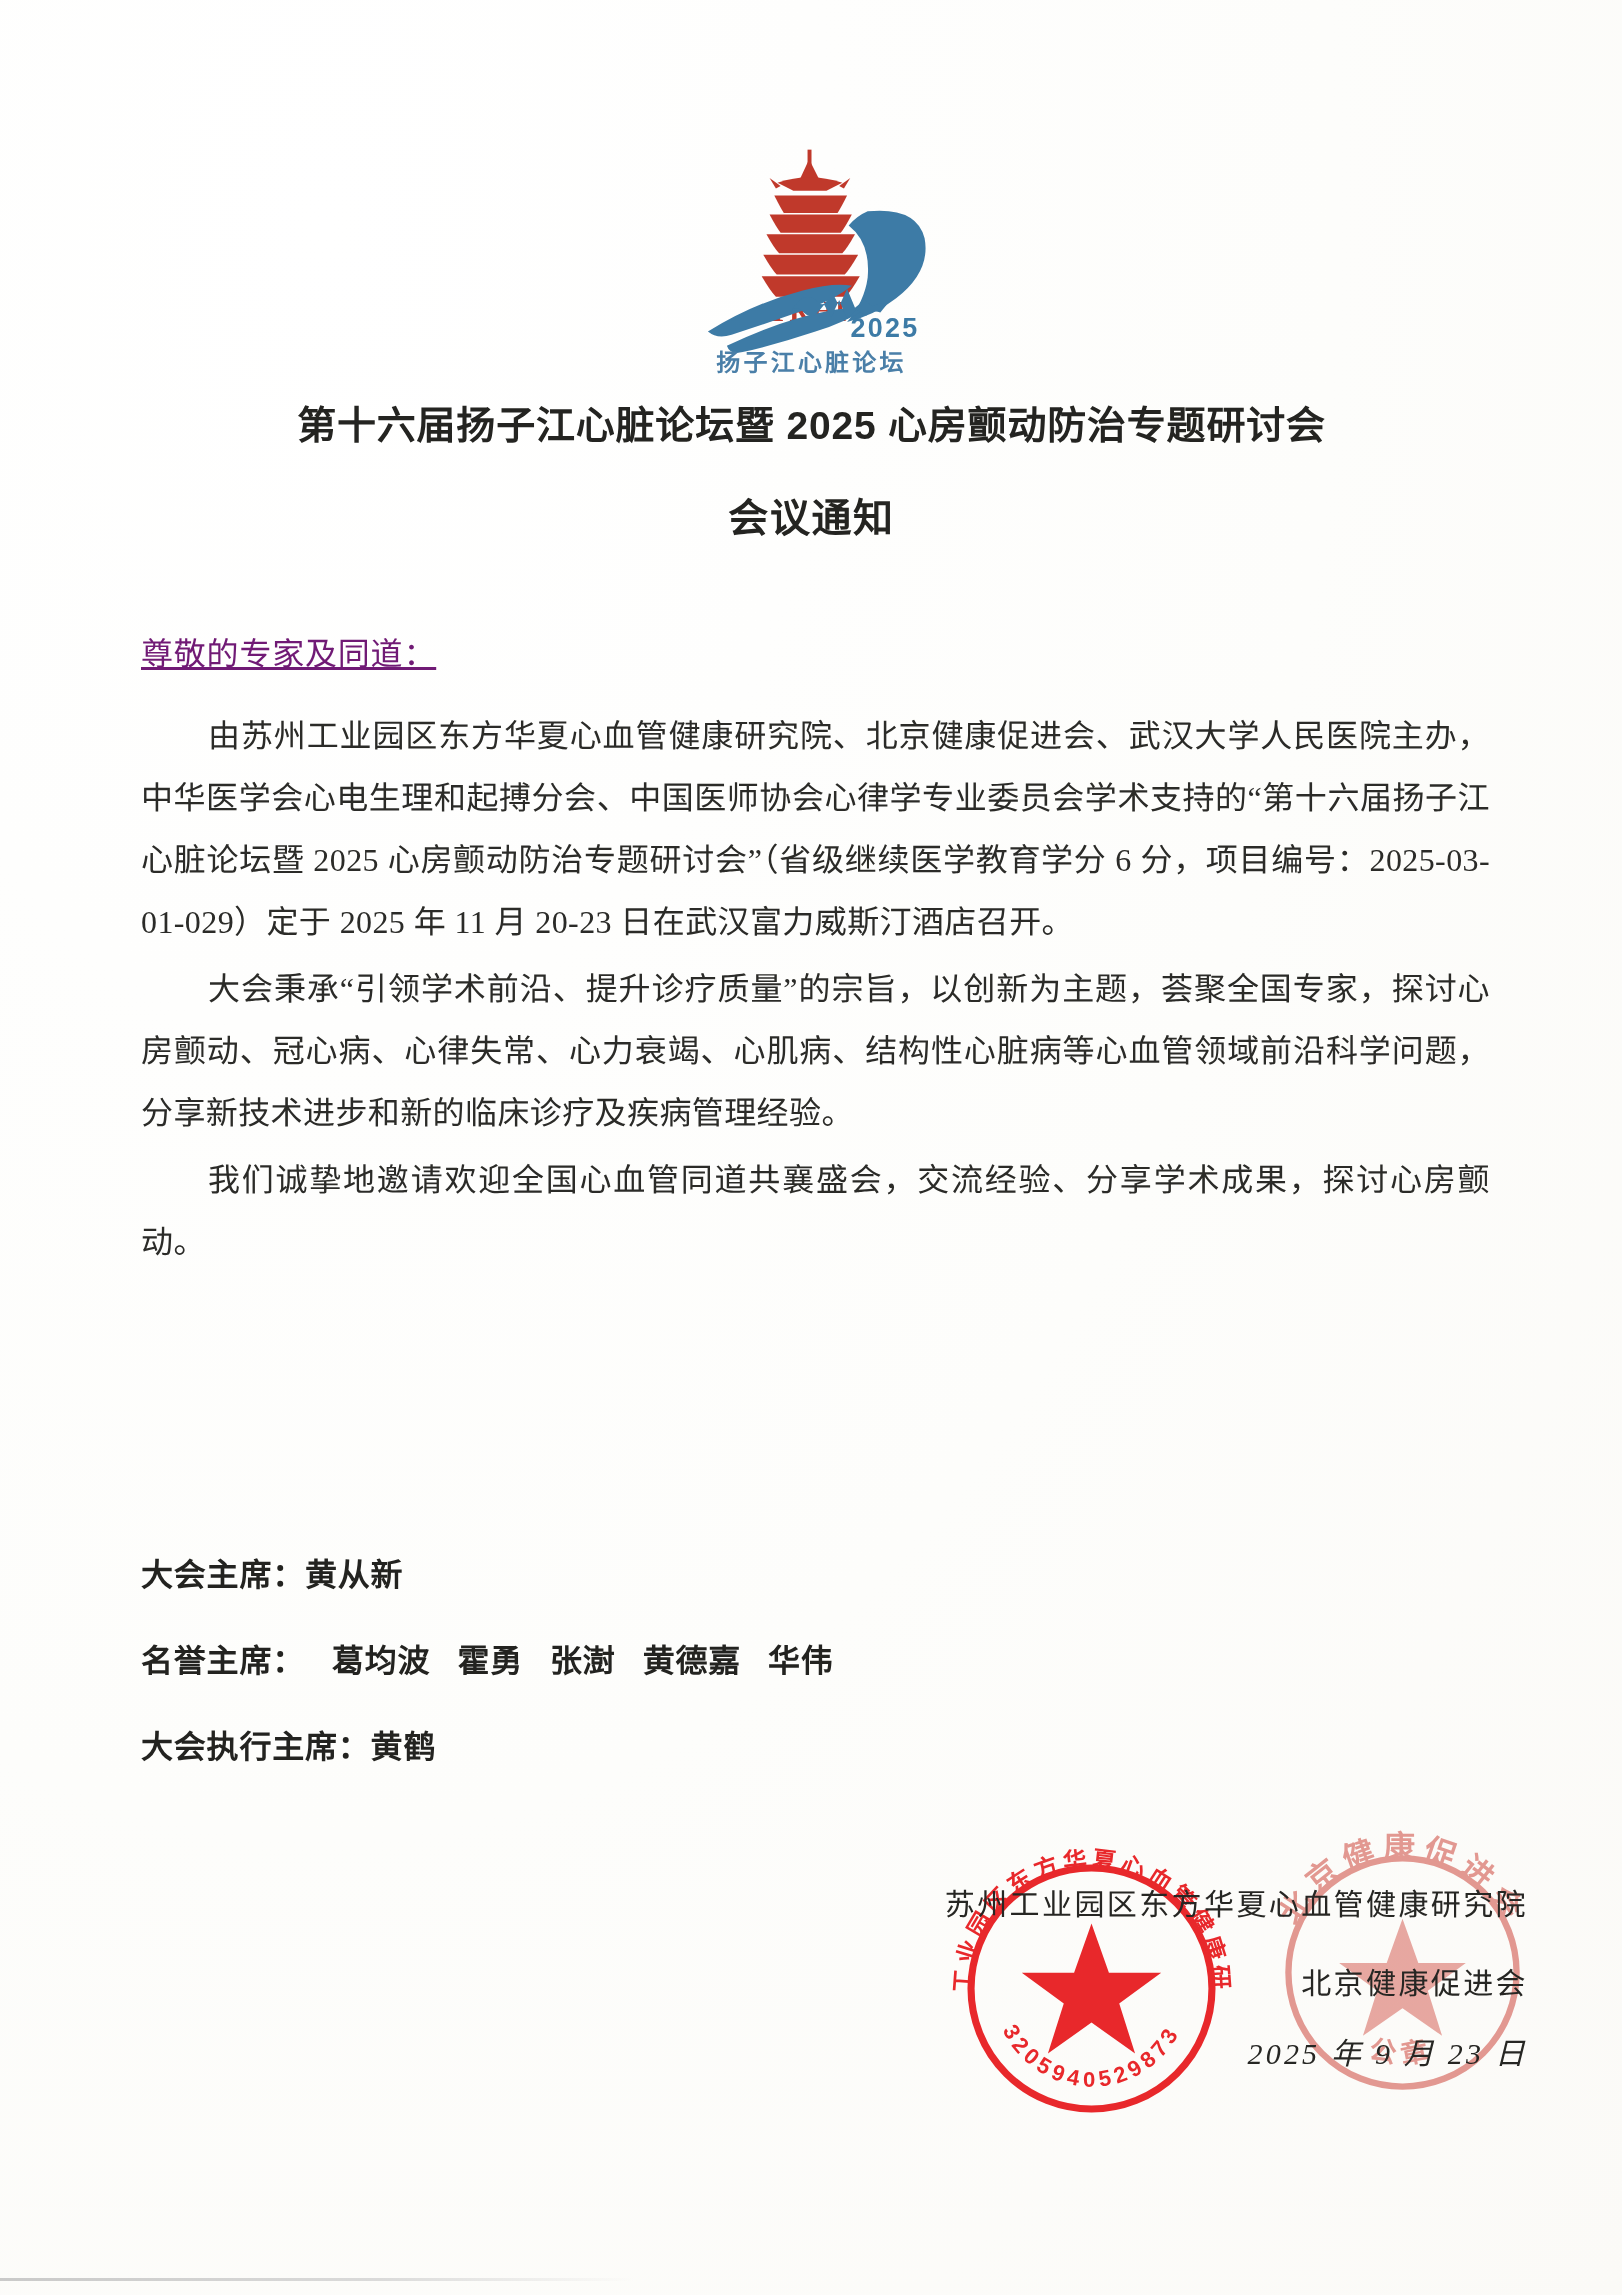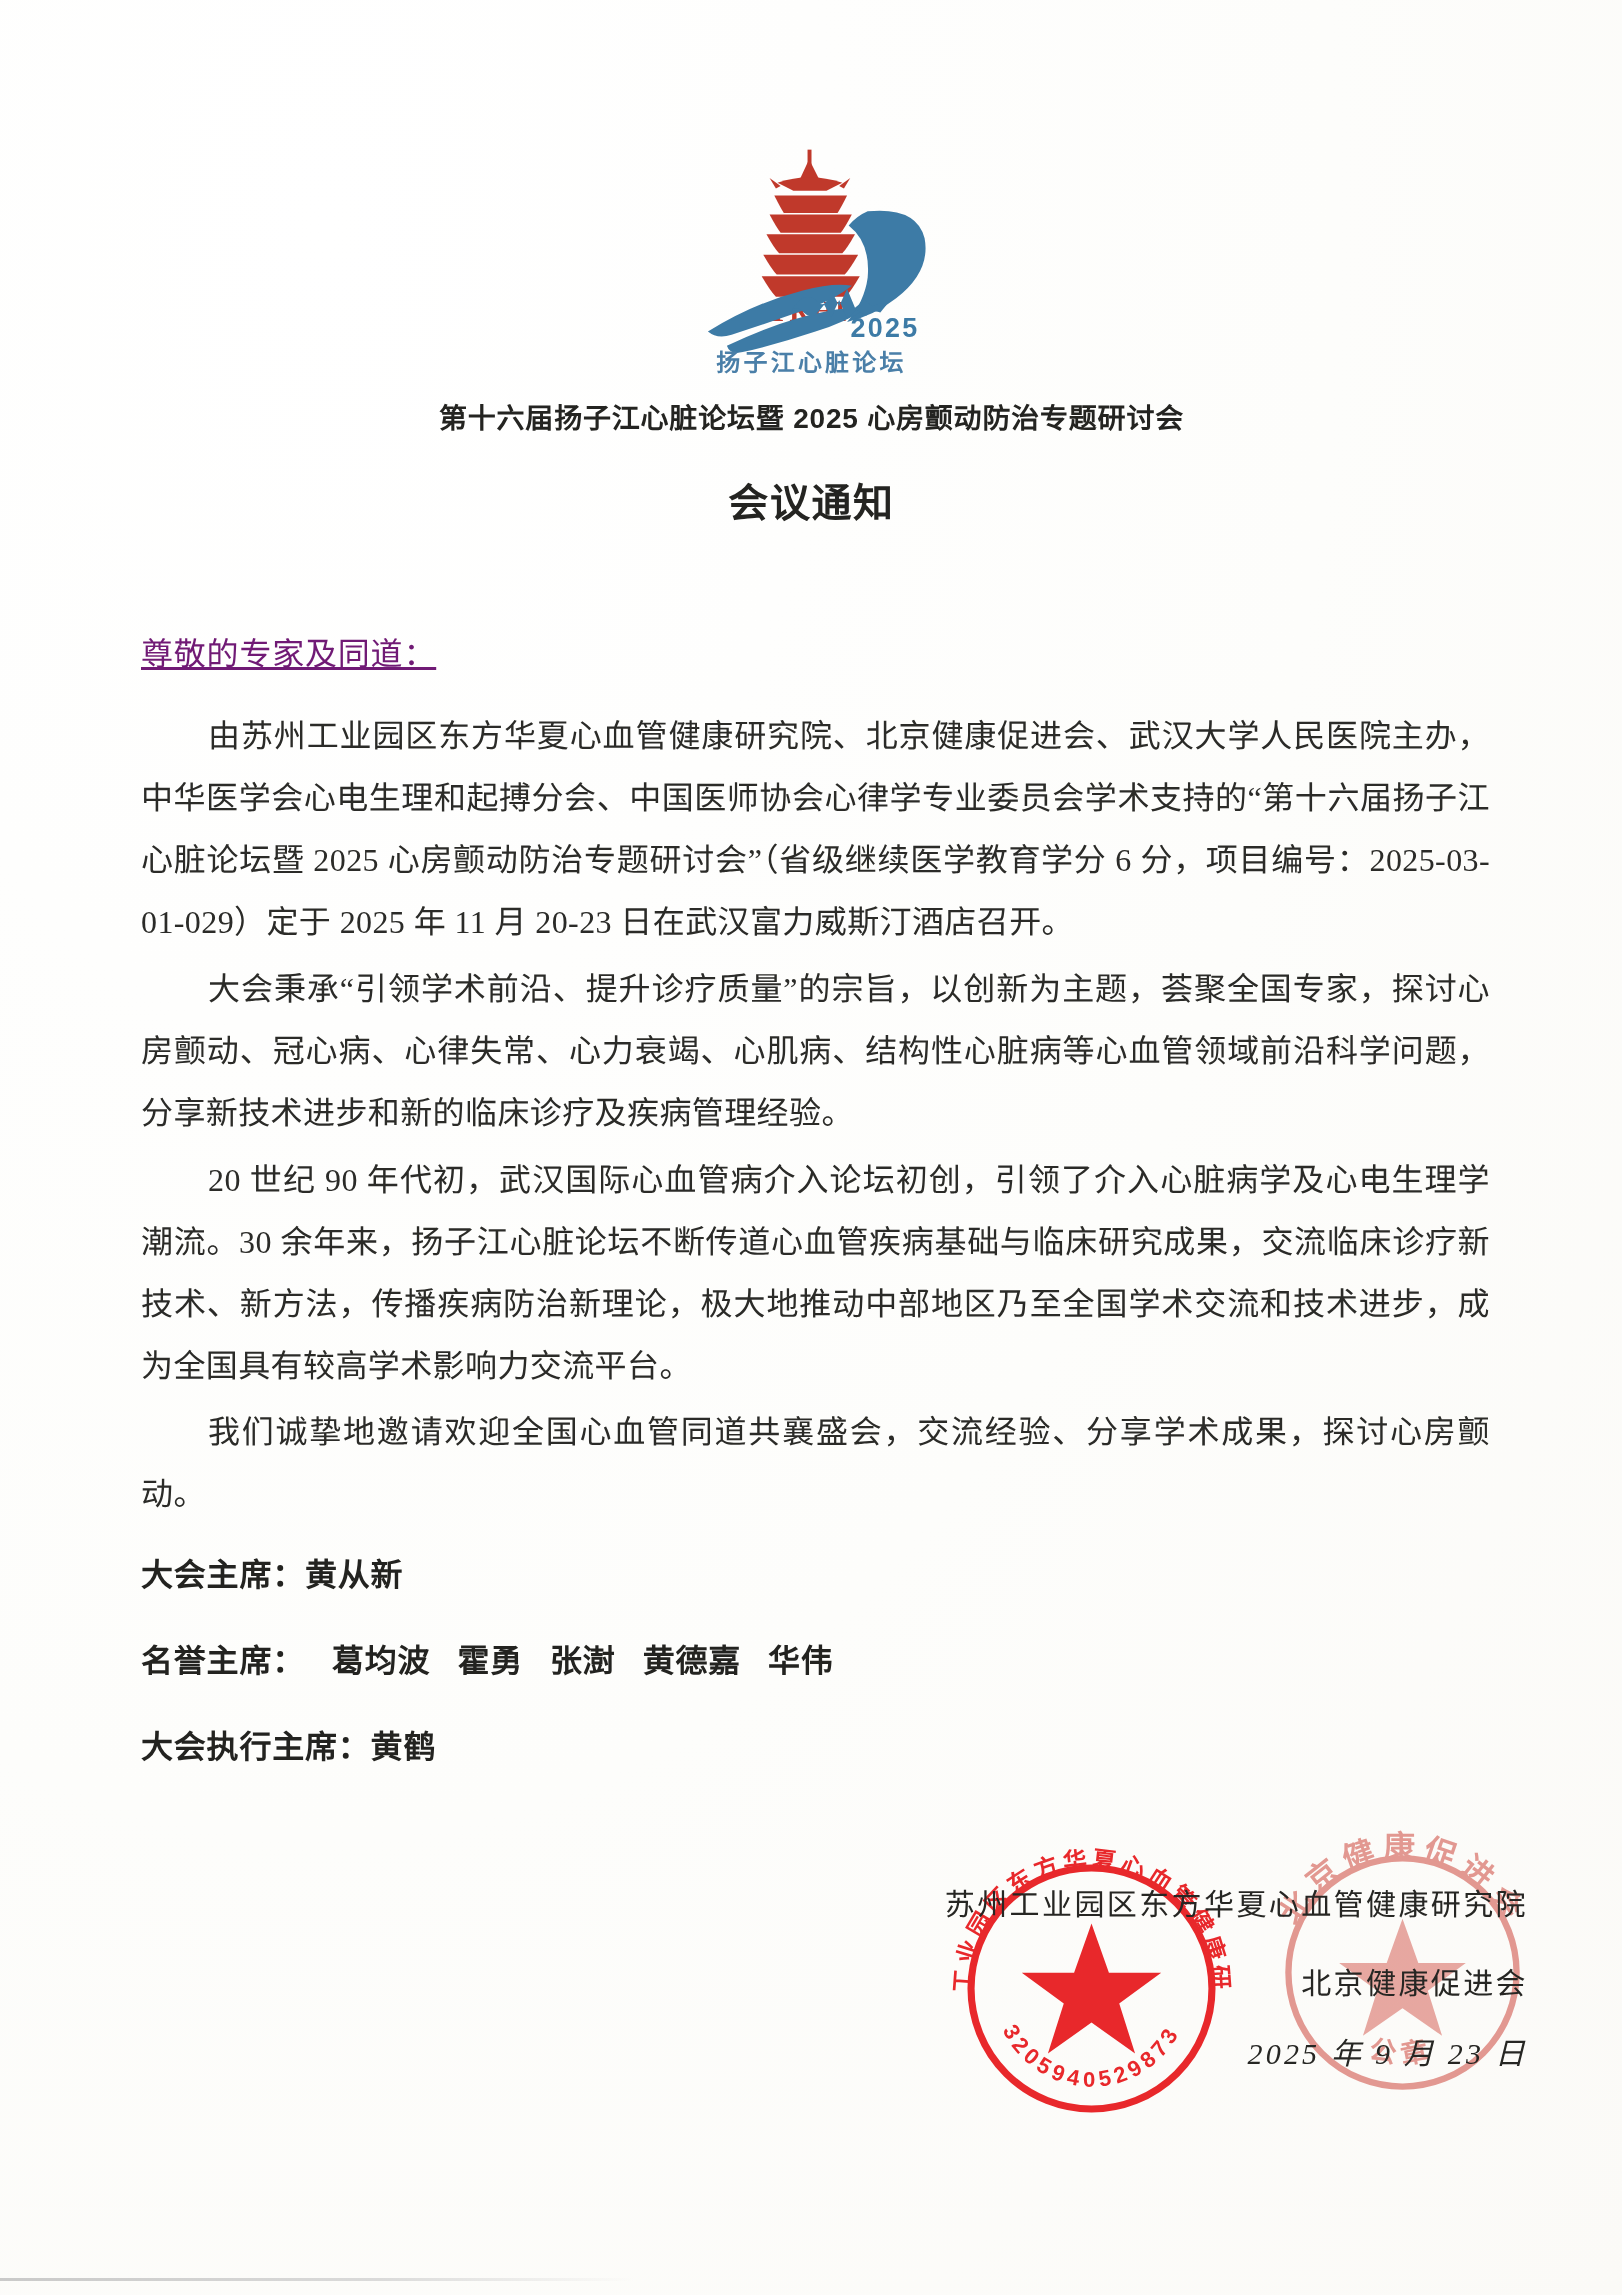--- a/index.html
+++ b/index.html
@@ -59,21 +59,21 @@
   
   #title-block {
     position: absolute;
     left: 95px;
     right: 95px;
     top: 400px;
     text-align: center;
   }
   .doc-title {
     font-family: "Liberation Sans", "DejaVu Sans", sans-serif;
-    font-size: 28px;
+    font-size: 39px;
     font-weight: 700;
     letter-spacing: 0.8px;
     color: #242421;
     line-height: 1.35;
   }
   .doc-subtitle {
     font-family: Liberation Serif, serif;
     font-size: 40px;
     font-weight: 700;
     letter-spacing: 1.6px;
@@ -213,21 +213,20 @@
 
   <div id="title-block">
     <div class="doc-title">第十六届扬子江心脏论坛暨 2025 心房颤动防治专题研讨会</div>
     <div class="doc-subtitle">会议通知</div>
   </div>
 
   <div id="body-block">
     <div class="salutation">尊敬的专家及同道：</div>
     <p class="para">由苏州工业园区东方华夏心血管健康研究院、北京健康促进会、武汉大学人民医院主办，中华医学会心电生理和起搏分会、中国医师协会心律学专业委员会学术支持的“第十六届扬子江心脏论坛暨 2025 心房颤动防治专题研讨会”（省级继续医学教育学分 6 分，项目编号：2025-03-01-029）定于 2025 年 11 月 20-23 日在武汉富力威斯汀酒店召开。</p>
     <p class="para">大会秉承“引领学术前沿、提升诊疗质量”的宗旨，以创新为主题，荟聚全国专家，探讨心房颤动、冠心病、心律失常、心力衰竭、心肌病、结构性心脏病等心血管领域前沿科学问题，分享新技术进步和新的临床诊疗及疾病管理经验。</p>
-    <p class="para">20 世纪 90 年代初，武汉国际心血管病介入论坛初创，引领了介入心脏病学及心电生理学潮流。30 余年来，扬子江心脏论坛不断传道心血管疾病基础与临床研究成果，交流临床诊疗新技术、新方法，传播疾病防治新理论，极大地推动中部地区乃至全国学术交流和技术进步，成为全国具有较高学术影响力交流平台。</p>
     <p class="para">我们诚挚地邀请欢迎全国心血管同道共襄盛会，交流经验、分享学术成果，探讨心房颤动。</p>
   </div>
 
   <div id="signoff-block">
     <div class="signoff-line">
       <span>大会主席：</span><span>黄从新</span>
     </div>
 
     <div class="signoff-line names">
       <span>名誉主席：</span><span>葛均波</span><span>霍勇</span><span>张澍</span><span>黄德嘉</span><span>华伟</span>

